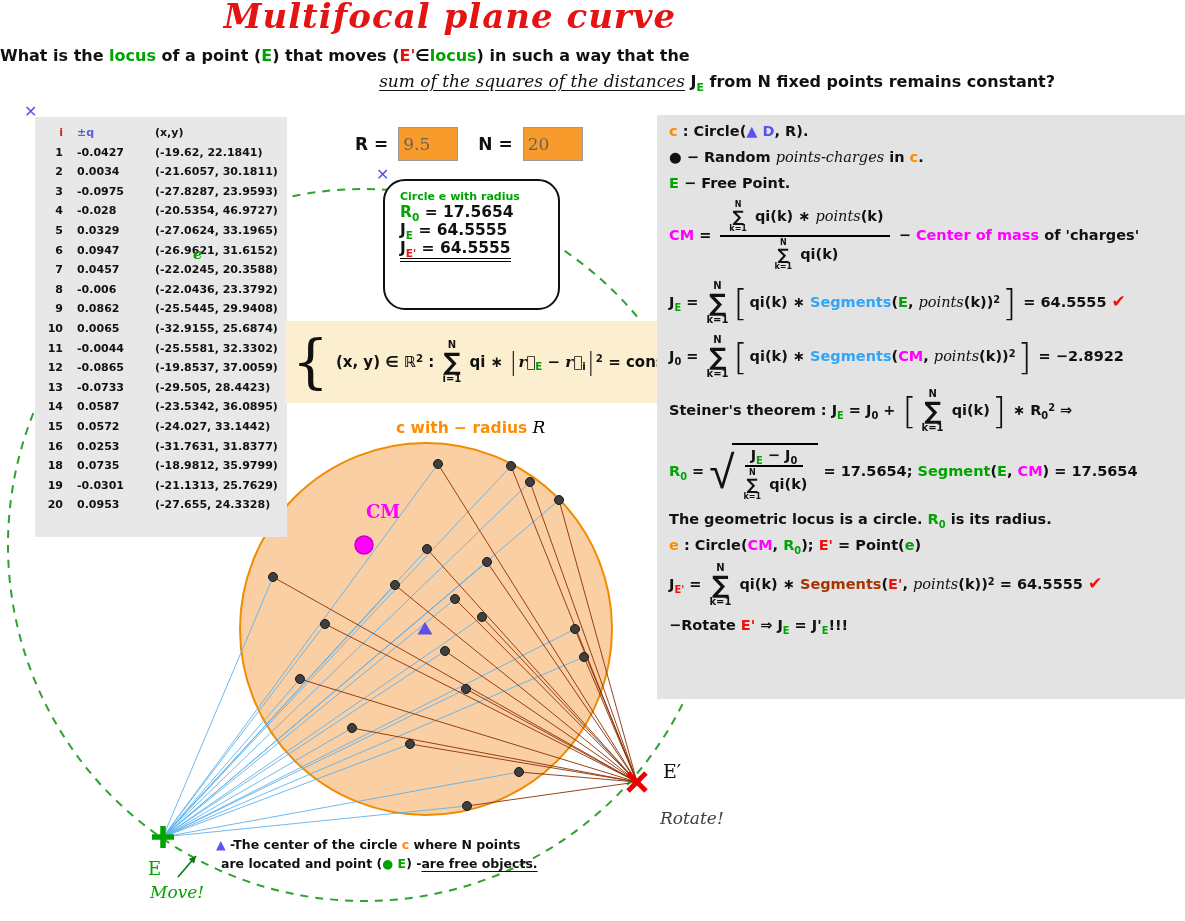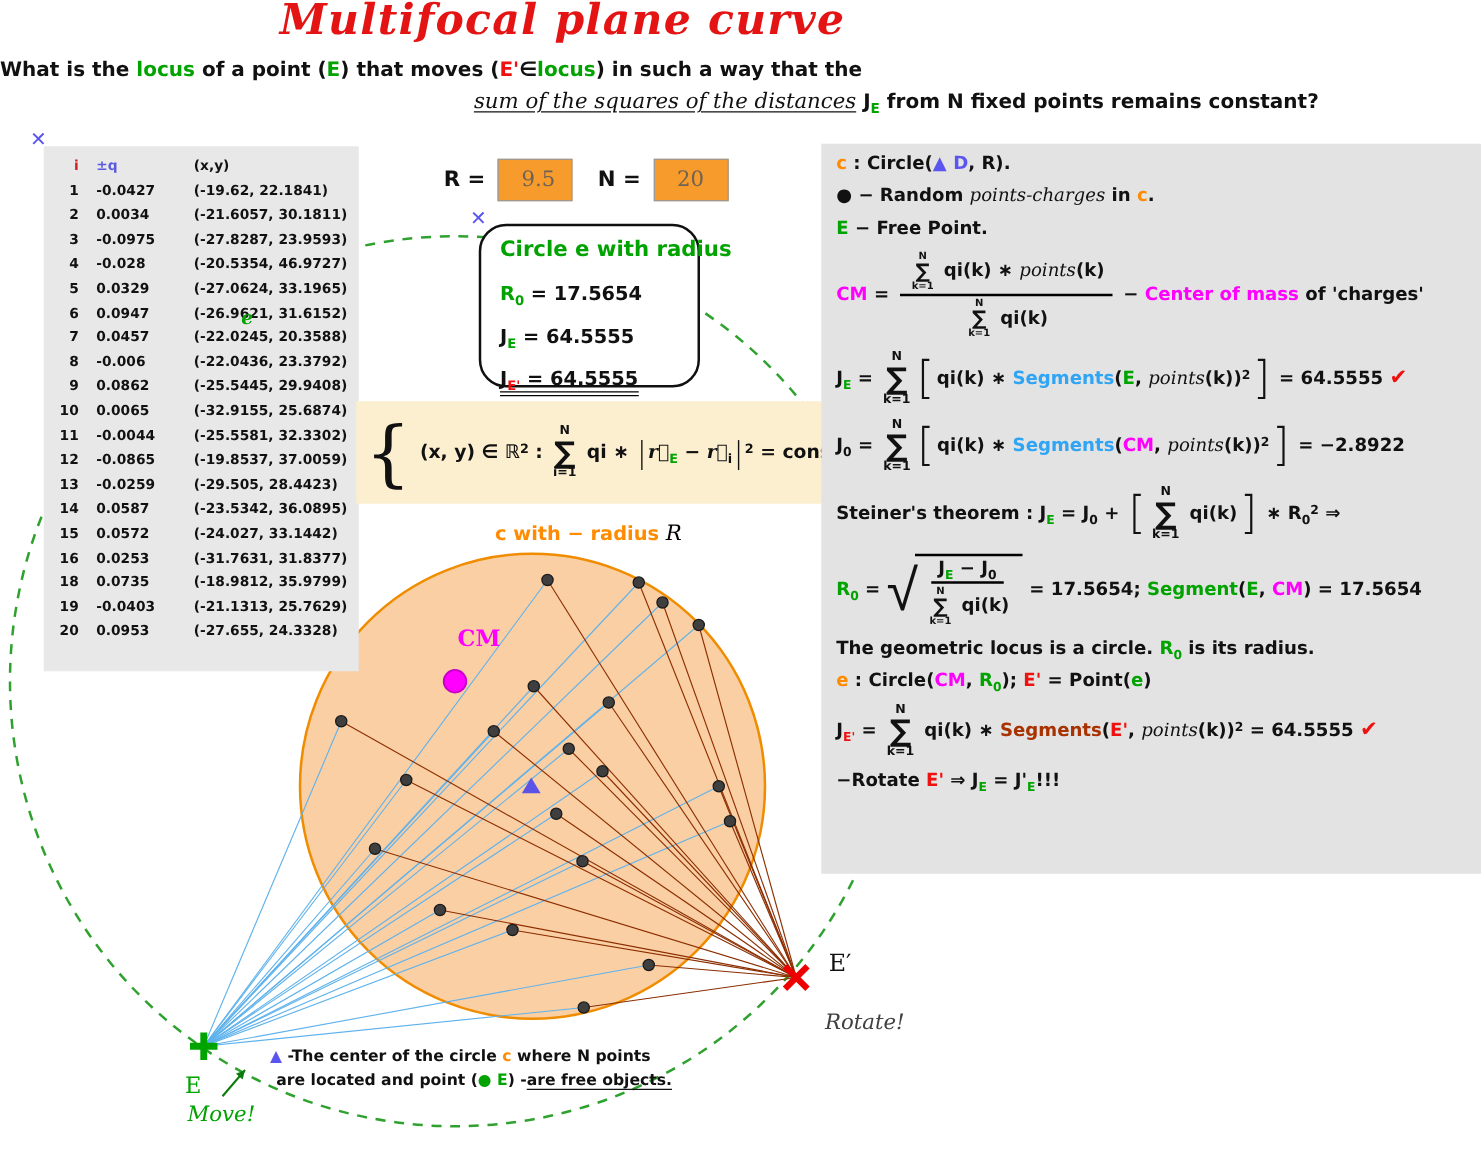--- a/index.html
+++ b/index.html
@@ -51,28 +51,28 @@
           font-size:11px;font-weight:bold;padding:6px 0 0 10px;box-sizing:border-box;line-height:19.6px}
   .trow{display:grid;grid-template-columns:18px 64px 1fr;column-gap:14px;white-space:nowrap}
   .tc0{text-align:right}
   .thead .tc0{color:#cc2222}
   .thead .tc1{color:#5a5ae0}
 
   
   .inputrow{position:absolute;left:355px;top:127px;z-index:2;display:flex;align-items:center;gap:10px;
             font-size:17px;font-weight:bold}
   .pbox{display:inline-flex;align-items:center;width:60px;height:34px;background:#f89b2d;border:1px solid #9a9a9a;
-        padding-left:18px;box-sizing:border-box;font:17px "DejaVu Serif",serif;color:#6e6352;font-weight:normal;cursor:text}
+        padding-left:4px;box-sizing:border-box;font:17px "DejaVu Serif",serif;color:#6e6352;font-weight:normal;cursor:text}
   .nlabel{margin-left:10px}
 
   
   .infobox{position:absolute;left:383px;top:179px;width:177px;height:131px;background:#fff;border:2.5px solid #101010;
            border-radius:22px;z-index:2;padding:9px 0 0 15px;box-sizing:border-box;white-space:nowrap}
-  .ib1{font-size:17px;color:#00a300;font-weight:bold}
-  .ib2{font-size:15.5px;font-weight:bold;margin-top:16px}
+  .ib1{font-size:11px;color:#00a300;font-weight:bold}
+  .ib2{font-size:15.5px;font-weight:bold;margin-top:0}
   .dbl{border-bottom:4px double #000;padding-bottom:1px}
 
   
   .formulabox{position:absolute;left:285px;top:321px;width:376px;height:82px;background:#fcefd0;z-index:2;
               display:flex;align-items:center;font-size:15px;font-weight:bold}
   .finner{white-space:nowrap}
 
   
   .clabel{position:absolute;left:396px;top:417px;font-size:15.5px;font-weight:bold;color:#ff8c00;z-index:2;white-space:nowrap}
   .cmlabel{position:absolute;left:366px;top:501px;font:bold 18px "DejaVu Serif",serif;color:#ff00ff;z-index:2}
@@ -235,21 +235,21 @@
         <span class="tc tc1">-0.0044</span>
         <span class="tc tc2">(-25.5581, 32.3302)</span>
       </div>
       <div class="trow">
         <span class="tc tc0">12</span>
         <span class="tc tc1">-0.0865</span>
         <span class="tc tc2">(-19.8537, 37.0059)</span>
       </div>
       <div class="trow">
         <span class="tc tc0">13</span>
-        <span class="tc tc1">-0.0259</span>
+        <span class="tc tc1">-0.0733</span>
         <span class="tc tc2">(-29.505, 28.4423)</span>
       </div>
       <div class="trow">
         <span class="tc tc0">14</span>
         <span class="tc tc1">0.0587</span>
         <span class="tc tc2">(-23.5342, 36.0895)</span>
       </div>
       <div class="trow">
         <span class="tc tc0">15</span>
         <span class="tc tc1">0.0572</span>
@@ -260,21 +260,21 @@
         <span class="tc tc1">0.0253</span>
         <span class="tc tc2">(-31.7631, 31.8377)</span>
       </div>
       <div class="trow">
         <span class="tc tc0">18</span>
         <span class="tc tc1">0.0735</span>
         <span class="tc tc2">(-18.9812, 35.9799)</span>
       </div>
       <div class="trow">
         <span class="tc tc0">19</span>
-        <span class="tc tc1">-0.0403</span>
+        <span class="tc tc1">-0.0301</span>
         <span class="tc tc2">(-21.1313, 25.7629)</span>
       </div>
       <div class="trow">
         <span class="tc tc0">20</span>
         <span class="tc tc1">0.0953</span>
         <span class="tc tc2">(-27.655, 24.3328)</span>
       </div>
     </div>
 
   <div class="inputrow">

